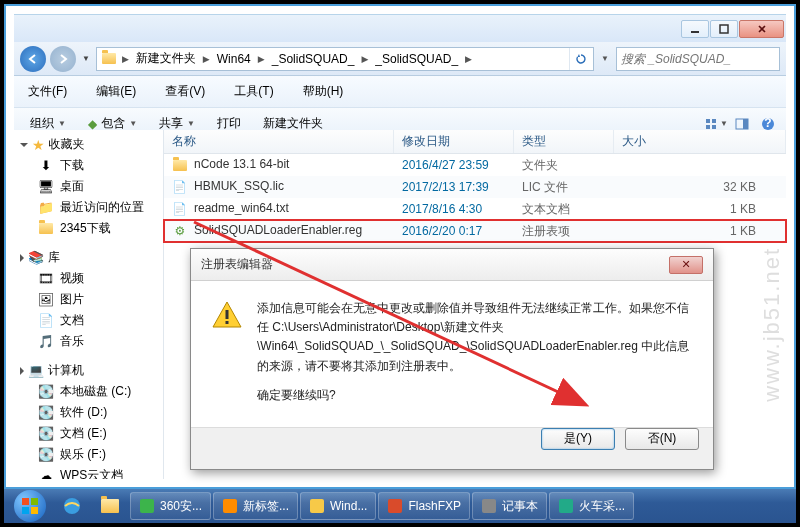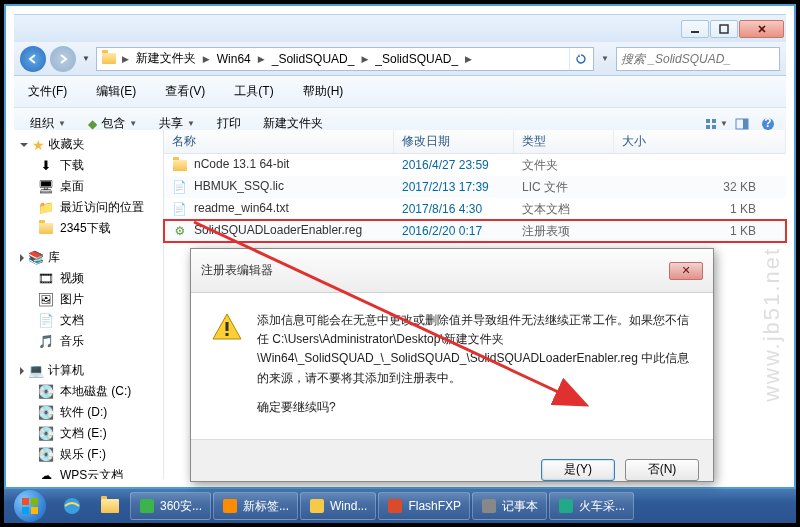--- a/index.html
+++ b/index.html
@@ -47,28 +47,28 @@
 .fl-row { height: 22px; display: flex; align-items: center; }
 .fl-row:nth-child(even) { background: #f9fbfd; }
 .fl-cell { padding: 0 8px; display: flex; gap: 6px; color: #333; }
 .fl-cell.name { width: 230px; }
 .fl-cell.date { width: 120px; color: #0369a1; }
 .fl-cell.type { width: 100px; color: #666; }
 .fl-cell.size { flex: 1; color: #666; text-align: right; justify-content: flex-end; padding-right: 30px; }
 .fi { width: 16px; height: 16px; display: flex; align-items: center; justify-content: center; font-size: 12px; }
 .row-highlight { outline: 2px solid #e03030; outline-offset: -1px; }
 .dialog { position: absolute; left: 176px; top: 234px; width: 524px; background: #fff; border: 1px solid #8a8a8a; box-shadow: 2px 3px 10px rgba(0,0,0,0.4); z-index: 10; }
-.dlg-title { height: 44px; background: linear-gradient(#fdfdfd,#ededed); border-bottom: 1px solid #d0d0d0; display: flex; align-items: center; padding: 0 10px; }
+.dlg-title { height: 32px; background: linear-gradient(#fdfdfd,#ededed); border-bottom: 1px solid #d0d0d0; display: flex; align-items: center; padding: 0 10px; }
 .dlg-title-text { font-size: 12px; color: #333; }
 .dlg-close { margin-left: auto; width: 34px; height: 18px; background: linear-gradient(#f1d2d0,#e1928a); border: 1px solid #c47068; border-radius: 2px; display: flex; align-items: center; justify-content: center; font-size: 11px; color: #6b1010; cursor: pointer; }
 .dlg-body { padding: 18px 20px 12px; display: flex; gap: 14px; }
 .dlg-icon { width: 32px; height: 32px; flex-shrink: 0; }
 .dlg-text { font-size: 12px; line-height: 1.6; color: #222; }
 .dlg-text p { margin-bottom: 10px; }
-.dlg-footer { height: 42px; background: #f0f0f0; border-top: 1px solid #dcdcdc; display: flex; align-items: flex-end; justify-content: flex-end; gap: 10px; padding: 0 14px; }
+.dlg-footer { height: 42px; background: #f0f0f0; border-top: 1px solid #dcdcdc; display: flex; align-items: flex-start; justify-content: flex-end; gap: 10px; padding: 0 14px; }
 .dlg-btn { min-width: 74px; height: 22px; background: linear-gradient(#fdfdfd,#e8e8e8); border: 1px solid #8a8a8a; border-radius: 3px; cursor: pointer; display: flex; align-items: center; justify-content: center; font-size: 12px; }
 .dlg-btn.default { border: 1px solid #3c7fb1; box-shadow: 0 0 2px #6db3e6 inset; }
 .red-arrow { position: absolute; z-index: 12; pointer-events: none; }
 .watermark { position: absolute; right: 14px; top: 50%; transform: translateY(-50%) rotate(-90deg); transform-origin: right center; font-size: 22px; color: rgba(200,200,200,0.6); letter-spacing: 2px; font-family: Arial; z-index: 5; }
 .taskbar { position: absolute; left: 4px; right: 4px; bottom: 4px; height: 34px; background: linear-gradient(#4a7bb5,#2e5a97 40%,#2a5490); display: flex; align-items: center; padding: 0 4px; gap: 2px; }
 .startbtn { width: 44px; height: 34px; display: flex; align-items: center; justify-content: center; cursor: pointer; }
 .start-orb { width: 32px; height: 32px; border-radius: 50%; background: radial-gradient(circle at 30% 30%, #7ec5ff,#1560bd); display: flex; align-items: center; justify-content: center; }
 .tb-item { height: 28px; padding: 4px 8px; display: flex; align-items: center; gap: 5px; background: linear-gradient(rgba(255,255,255,0.18),rgba(255,255,255,0.05)); border: 1px solid rgba(255,255,255,0.25); border-radius: 3px; color: #fff; font-size: 12px; cursor: pointer; max-width: 96px; overflow: hidden; white-space: nowrap; }
 .tb-item .ticon { width: 16px; height: 16px; display: flex; align-items: center; justify-content: center; flex-shrink: 0; }
 .tb-pin { width: 36px; height: 28px; display: flex; align-items: center; justify-content: center; border-radius: 3px; cursor: pointer; }

